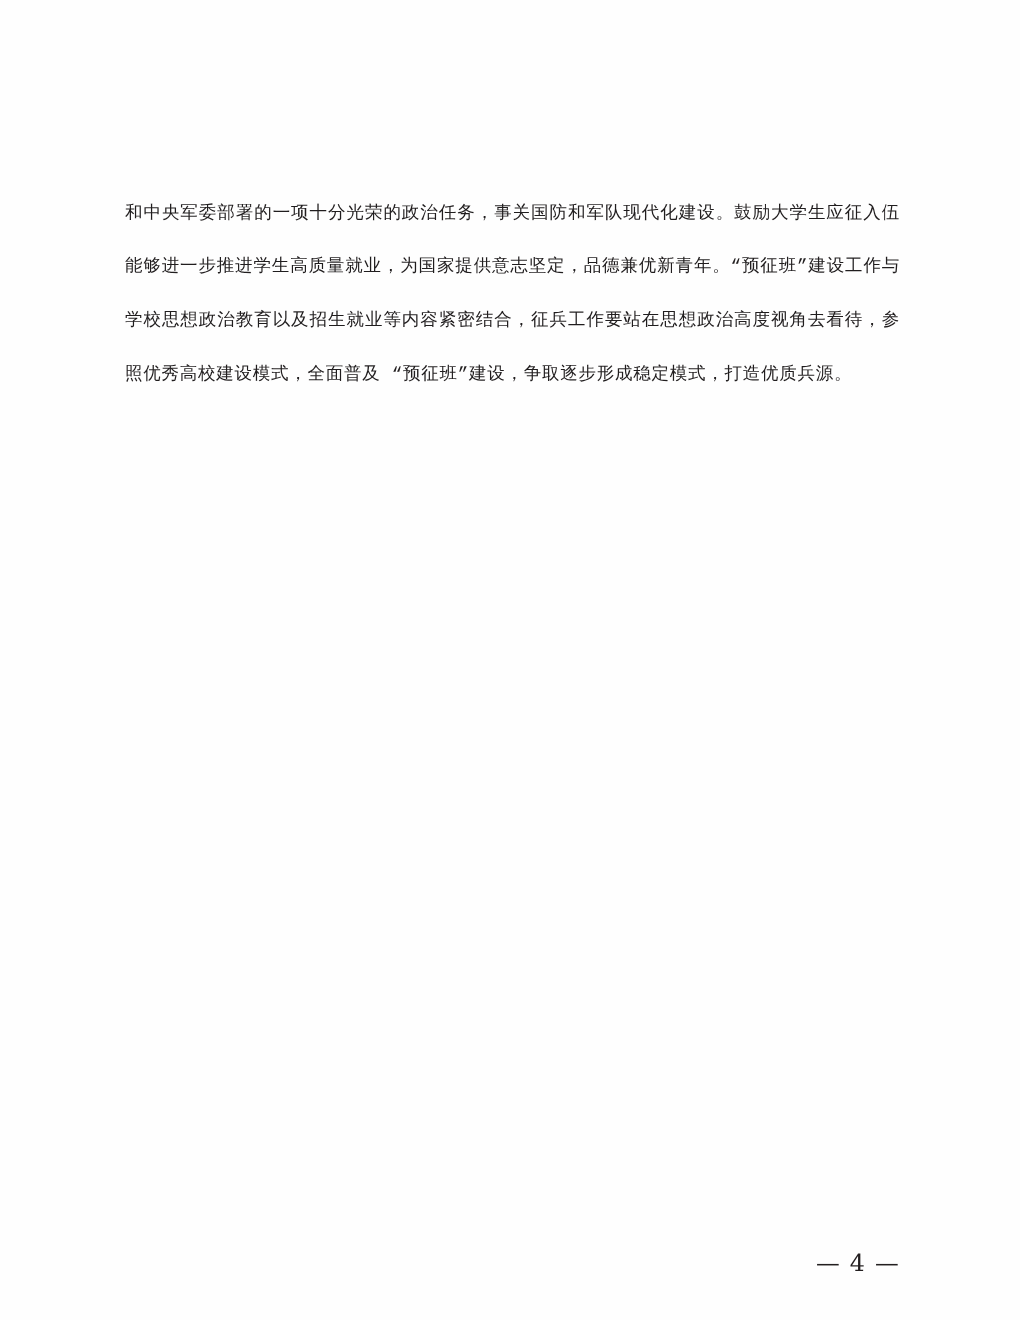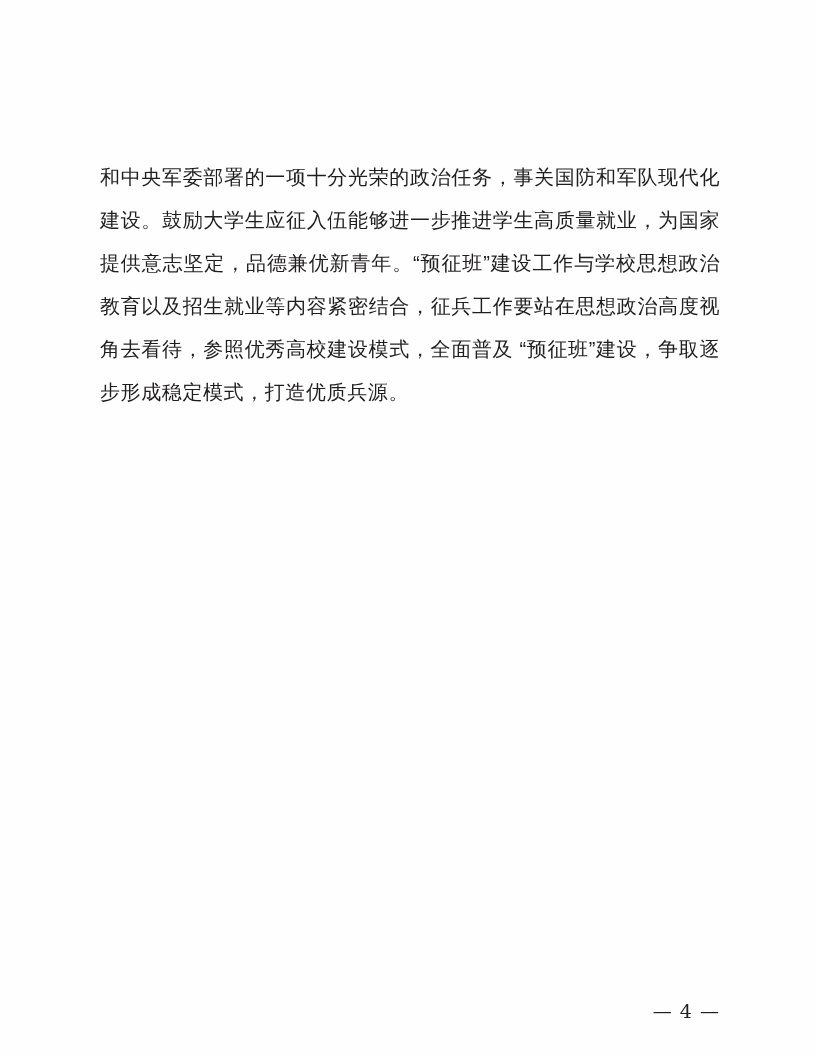--- a/index.html
+++ b/index.html
@@ -20,22 +20,22 @@
     inset: 0;
     background: #fefefe;
   }
   .content {
     position: absolute;
     left: 100px;
     top: 136px;
     width: 620px;
   }
   .body-text {
-    font-family: Liberation Sans, sans-serif;
-    font-size: 20px;
+    font-family: Liberation Mono, monospace;
+    font-size: 14px;
     line-height: 43px;
     letter-spacing: 0.6px;
     text-align: justify;
     text-justify: inter-character;
     text-indent: 0;
     color: #201d1e;
     white-space: normal;
   }
   .footer {
     position: absolute;

